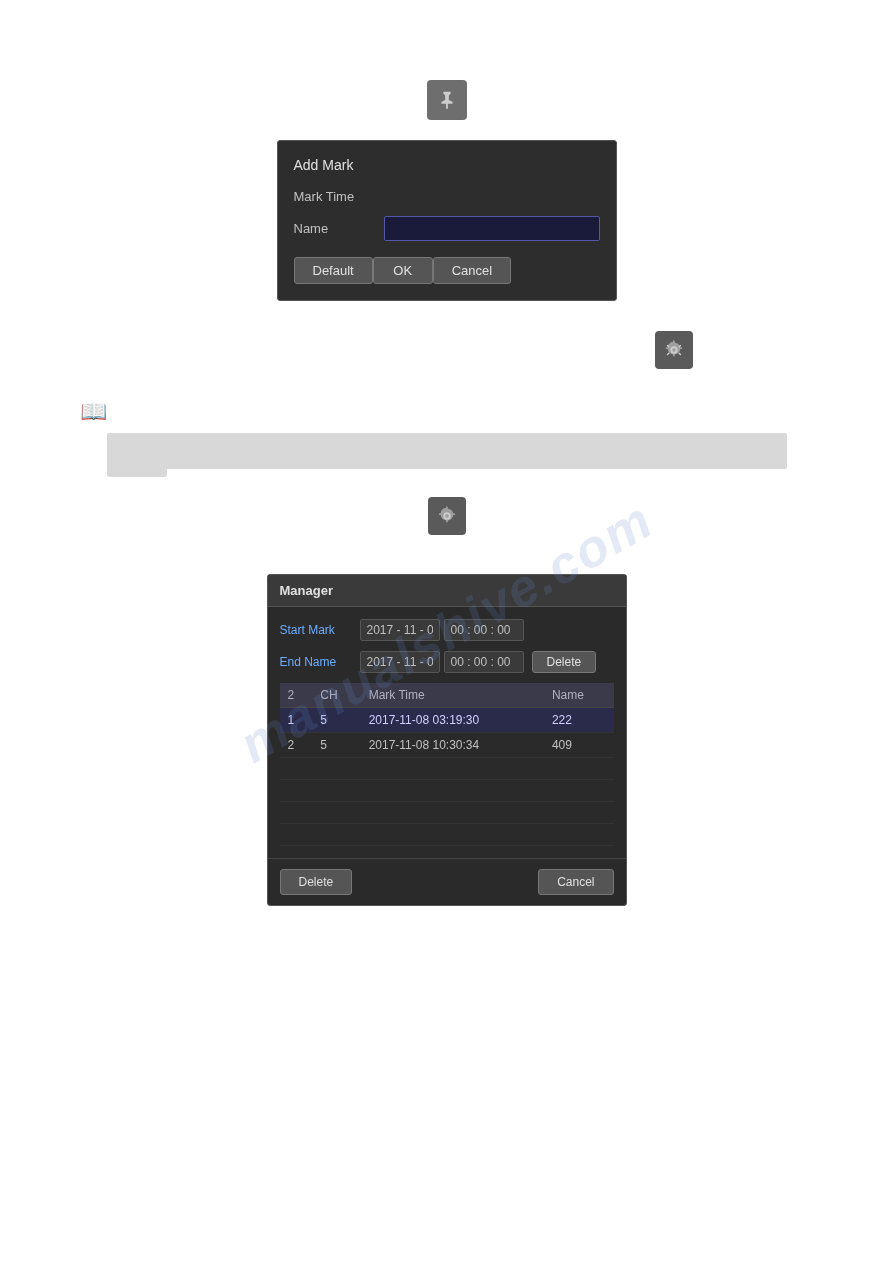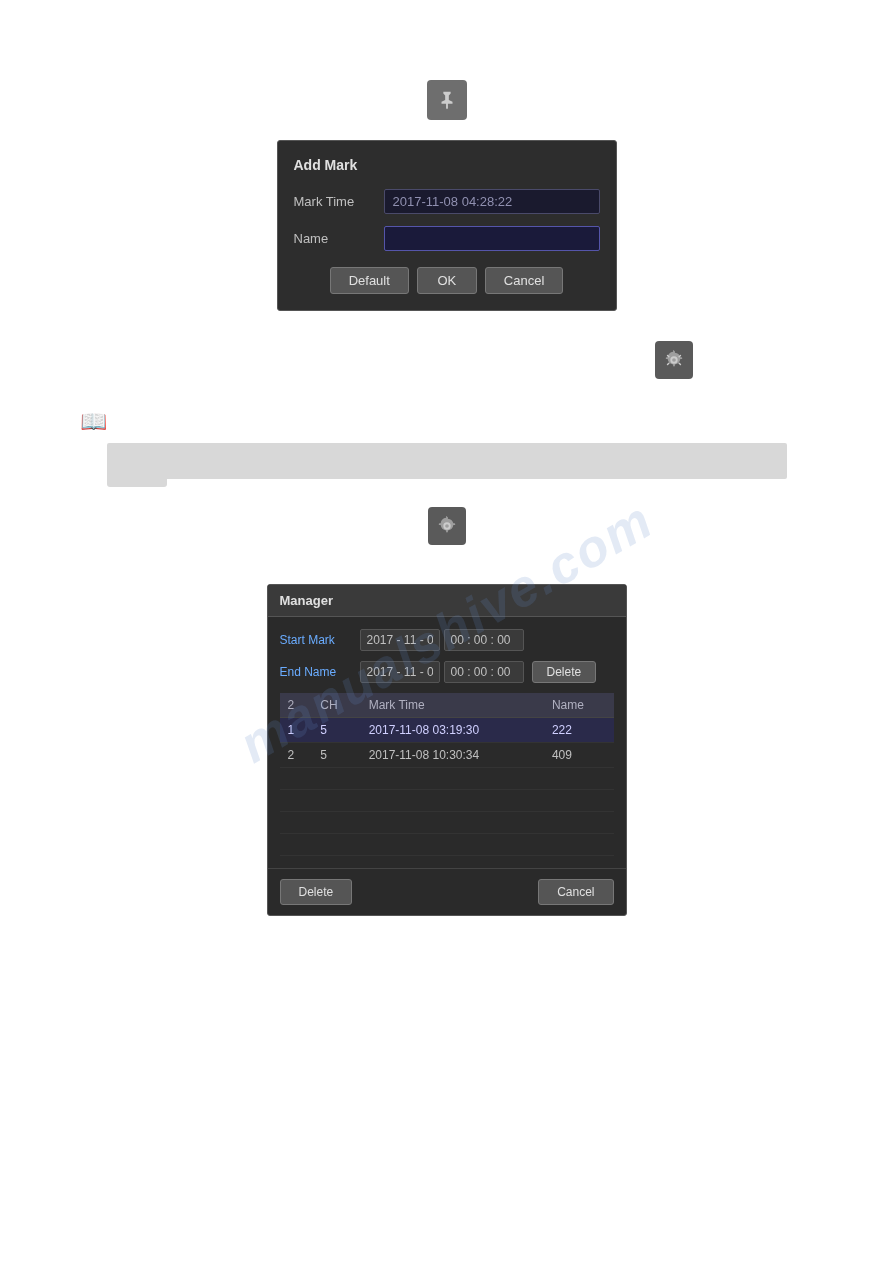--- a/index.html
+++ b/index.html
@@ -71,21 +71,21 @@
       width: 340px;
       background: #2d2d2d;
       border: 1px solid #555;
       border-radius: 3px;
       padding: 16px;
       margin-bottom: 30px;
     }
     .dialog-title {
       color: #e0e0e0;
       font-size: 14px;
-      font-weight: bold;
+      font-weight: normal;
       margin-bottom: 16px;
     }
     .dialog-row {
       display: flex;
       align-items: center;
       margin-bottom: 12px;
     }
     .dialog-label {
       color: #c0c0c0;
       width: 90px;
@@ -99,22 +99,20 @@
       padding: 4px 8px;
       font-size: 13px;
       border-radius: 2px;
     }
     .dialog-input.empty {
       background: #1a1a3a;
       border: 1px solid #5555aa;
     }
     .dialog-buttons {
       display: flex;
-      justify-content: center;
-      gap: 8px;
       margin-top: 16px;
     }
     .dialog-btn {
       padding: 5px 18px;
       background: #555;
       color: #e0e0e0;
       border: 1px solid #777;
       border-radius: 3px;
       cursor: pointer;
       font-size: 13px;
@@ -310,21 +308,20 @@
       <svg viewBox="0 0 24 24">
         <path d="M16 3H8v2l2 2v5l-4 2v2h5v5l1 1 1-1v-5h5v-2l-4-2V7l2-2z" fill="#ccc"></path>
       </svg>
     </div>
   </div>
 
   <div class="dialog-container">
     <div class="dialog-title">Add Mark</div>
     <div class="dialog-row">
       <div class="dialog-label">Mark Time</div>
-      <input class="dialog-input" type="text" value="2017-11-08 04:28:22" style="">
     </div>
     <div class="dialog-row">
       <div class="dialog-label">Name</div>
       <input class="dialog-input empty" type="text" style="">
     </div>
     <div class="dialog-buttons">
       <button class="dialog-btn">Default</button>
       <button class="dialog-btn">OK</button>
       <button class="dialog-btn">Cancel</button>
     </div>

